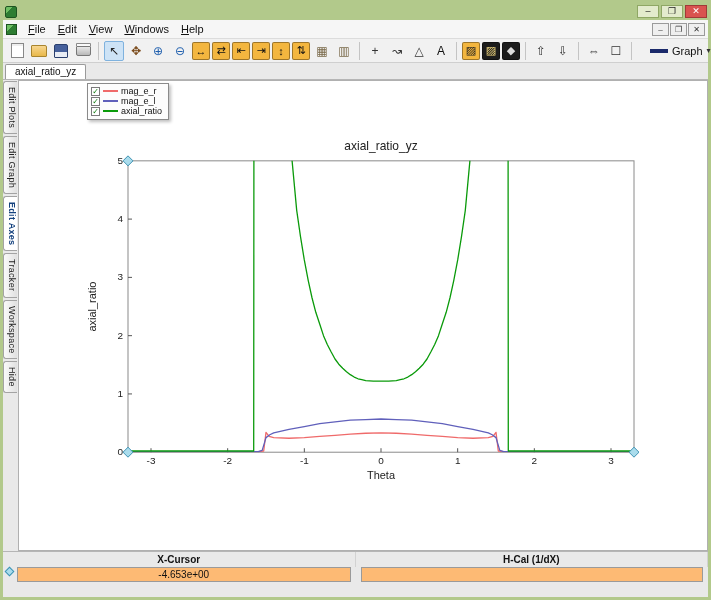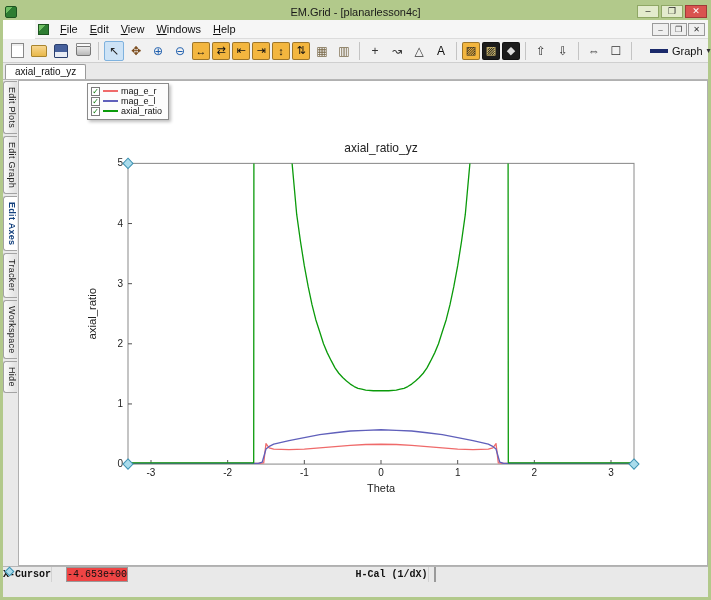--- a/index.html
+++ b/index.html
@@ -6,21 +6,21 @@
   html,body{width:711px;height:600px;font-family:"Liberation Sans","DejaVu Sans",sans-serif;}
   .window{width:711px;height:600px;border:3px solid #b2c98b;background:#fff;display:flex;flex-direction:column;position:relative;}
   
   .titlebar{height:17px;background:#b2c98b;display:flex;align-items:center;flex:0 0 auto;position:relative;}
   .title-text{position:absolute;left:0;right:0;text-align:center;font-size:11px;color:#1a1a1a;}
   .app-icon{width:12px;height:12px;margin-left:2px;background:linear-gradient(135deg,#6fbf63 35%,#2e7d32 35%);border:1px solid #1d5420;border-radius:2px;z-index:1;}
   .win-controls{margin-left:auto;display:flex;gap:2px;z-index:1;padding-right:1px;}
   .win-btn{width:22px;height:13px;font-size:9px;line-height:11px;text-align:center;background:#e3ebcd;border:1px solid #8fa765;color:#222;cursor:default;}
   .win-btn.close{background:#d9534f;border-color:#a03a38;color:#fff;}
   
-  .menubar{height:19px;background:#f6f6f6;border-bottom:1px solid #dcdcdc;display:flex;align-items:center;padding:0 3px;flex:0 0 auto;margin-left:32px;}
+  .menubar{height:19px;background:#f6f6f6;border-bottom:1px solid #dcdcdc;display:flex;align-items:center;padding:0 3px;flex:0 0 auto;}
   .child-icon{width:11px;height:11px;background:linear-gradient(135deg,#6fbf63 35%,#2e7d32 35%);border:1px solid #1d5420;margin-right:5px;}
   .menu-items{display:flex;}
   .menu-item{font-size:11px;padding:2px 6px;color:#111;}
   .menu-controls{margin-left:auto;display:flex;gap:1px;}
   .mc-btn{width:17px;height:13px;border:1px solid #9a9a9a;background:#efefef;font-size:8px;line-height:11px;text-align:center;color:#333;}
   
   .toolbar{height:24px;background:#f1f1f1;border-bottom:1px solid #cfcfcf;display:flex;align-items:center;padding:0 3px;flex:0 0 auto;}
   .tb-icons{display:flex;align-items:center;}
   .tb-btn{width:20px;height:20px;display:inline-flex;align-items:center;justify-content:center;font-size:12px;margin:0 1px;border:1px solid transparent;border-radius:2px;}
   .tb-btn.filled{width:18px;height:18px;font-size:11px;border:1px solid rgba(0,0,0,.35);}
@@ -51,35 +51,34 @@
   .alabel{font-size:11px;}
   
   .legend-box{position:absolute;left:68px;top:2px;background:#fcfcfc;border:1px solid #8a8a8a;box-shadow:2px 2px 3px rgba(0,0,0,.25);padding:2px 6px 3px 3px;z-index:2;}
   .lg-row{display:flex;align-items:center;gap:3px;height:10px;}
   .lg-check{width:9px;height:9px;border:1px solid #7a7a7a;background:#fff;font-size:8px;line-height:8px;text-align:center;color:#0a7a0a;}
   .lg-line{width:15px;height:2px;}
   .lg-label{font-size:9px;color:#111;text-align:center;}
   
   .statusbar{flex:0 0 auto;}
   .st-cols{display:flex;border-top:1px solid #b5b5b5;background:#e9e9e9;}
-  .st-col{flex:1;display:flex;flex-direction:row;background:#e9e9e9;font-family:Liberation Mono, monospace;}
+  .st-col{flex:1;display:flex;flex-direction:column;background:#e9e9e9;}
   .st-h{height:15px;line-height:15px;font-size:10px;font-weight:bold;text-align:center;color:#111;border-right:1px solid #d2d2d2;}
-  .st-v{height:15px;background:#ef4444;border:1px solid #9a9a9a;margin:0 5px 2px;font-size:10px;text-align:center;line-height:13px;color:#111;}
+  .st-v{height:15px;background:#fdba74;border:1px solid #9a9a9a;margin:0 5px 2px;font-size:10px;text-align:center;line-height:13px;color:#111;}
   .st-col:first-child .st-v{margin-left:14px;}
   .st-strip{height:13px;background:#e9e9e9;}
   .corner-diamond{position:absolute;left:3px;bottom:22px;width:7px;height:7px;background:#aadcec;border:1px solid #3f93b3;transform:rotate(45deg);z-index:3;}
 </style>
 </head>
 <body>
 
 <div class="window">
 
   <div class="titlebar">
     <span class="app-icon"></span>
-    <span class="title-text">EM.Grid - [planarlesson4c]</span>
     <span class="win-controls">
       <span class="win-btn">–</span>
       <span class="win-btn">❐</span>
       <span class="win-btn close">✕</span>
     </span>
   </div>
 
   <div class="menubar">
     <span class="child-icon"></span>
     <span class="menu-items">

